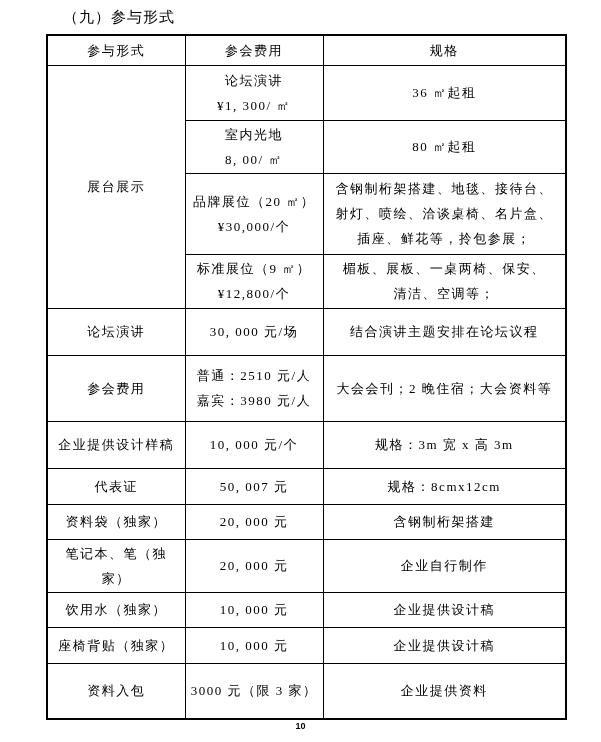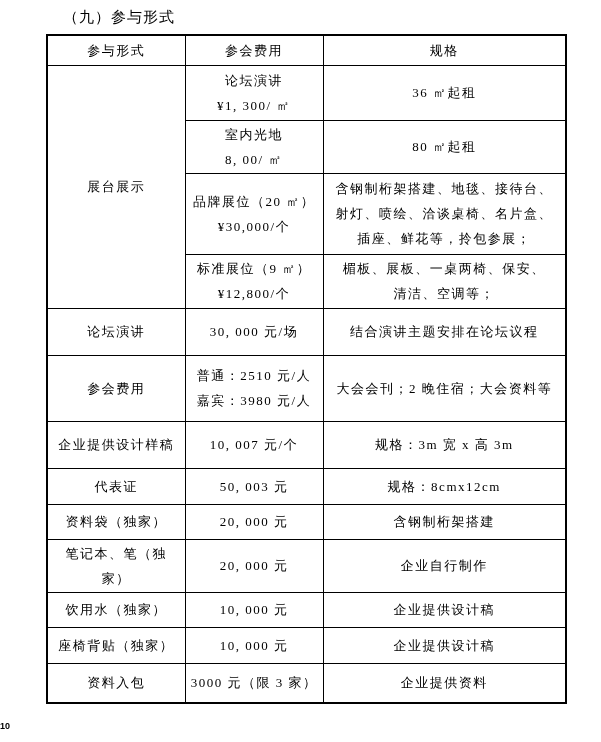--- a/index.html
+++ b/index.html
@@ -36,20 +36,21 @@
     letter-spacing: 1.5px;
     line-height: 25px;
     overflow: hidden;
   }
   td.left-align { text-align: left; padding-left: 7px; }
   .ln { display: block; }
   .page-num {
     position: absolute;
     left: 0; right: 0;
     top: 721px;
+    text-align: center;
     font-family: "Liberation Sans", sans-serif;
     font-size: 9px;
     font-weight: bold;
   }
 </style>
 </head>
 <body>
 
 <div class="doc-title">（九）参与形式</div>
 
@@ -111,26 +112,26 @@
   <tr style="height:66px">
     <td>参会费用</td>
     <td class="left-align">
       <span class="ln">普通：2510 元/人</span>
       <span class="ln">嘉宾：3980 元/人</span>
     </td>
     <td>大会会刊；2 晚住宿；大会资料等</td>
   </tr>
   <tr style="height:47px">
     <td>企业提供设计样稿</td>
-    <td>10, 007 元/个</td>
+    <td>10, 000 元/个</td>
     <td>规格：3m 宽 x 高 3m</td>
   </tr>
   <tr style="height:36px">
     <td>代表证</td>
-    <td>50, 003 元</td>
+    <td>50, 007 元</td>
     <td>规格：8cmx12cm</td>
   </tr>
   <tr style="height:35px">
     <td>资料袋（独家）</td>
     <td>20, 000 元</td>
     <td>含钢制桁架搭建</td>
   </tr>
   <tr style="height:35px">
     <td>笔记本、笔（独家）</td>
     <td>20, 000 元</td>
@@ -139,21 +140,21 @@
   <tr style="height:35px">
     <td>饮用水（独家）</td>
     <td>10, 000 元</td>
     <td>企业提供设计稿</td>
   </tr>
   <tr style="height:36px">
     <td>座椅背贴（独家）</td>
     <td>10, 000 元</td>
     <td>企业提供设计稿</td>
   </tr>
-  <tr style="height:40px">
+  <tr style="height:56px">
     <td>资料入包</td>
     <td>3000 元（限 3 家）</td>
     <td>企业提供资料</td>
   </tr>
 </tbody>
   </table>
 
 <div class="page-num">10</div>
 
 </body></html>

